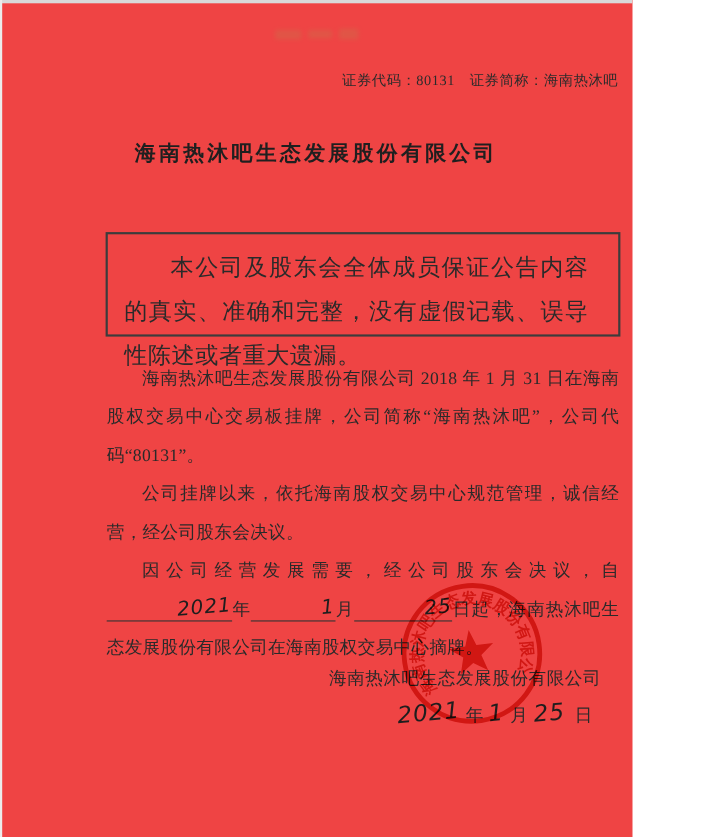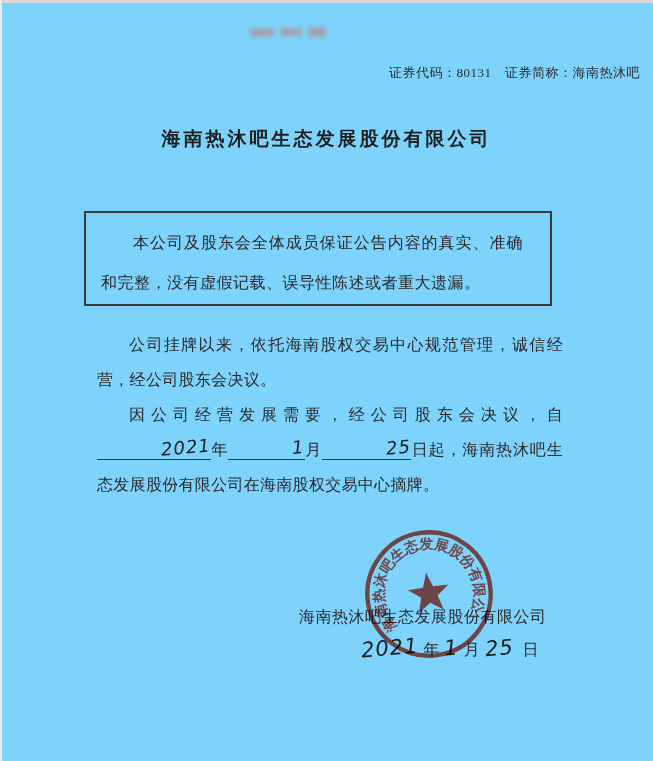--- a/index.html
+++ b/index.html
@@ -1,19 +1,19 @@
 <!DOCTYPE html>
 <html><head>
 <meta charset="utf-8">
 <style>
   html,body{margin:0;padding:0;background:#ffffff;}
   .page{
     position:relative;
-    width:653px;height:761px;
-    background:#7dd3fc;
+    width:575px;height:761px;
+    background:#ef4444;
     font-family:"Liberation Serif","DejaVu Serif",serif;
     color:#262626;
     overflow:hidden;
   }
   .scan-edge-top{position:absolute;top:0;left:0;width:100%;height:3px;background:#d9d9d9;}
   .scan-edge-left{position:absolute;top:0;left:0;width:2px;height:100%;background:#ececec;}
 
   .smudge{position:absolute;top:22px;left:250px;width:90px;height:16px;filter:blur(2px);opacity:.45;}
   .smudge i{display:inline-block;height:9px;margin-right:6px;background:#cf6a4a;border-radius:2px;vertical-align:middle;}
   .smudge i:nth-child(1){width:24px;}
@@ -29,24 +29,24 @@
   .doc-title{
     position:absolute;top:126px;left:0;right:0;
     text-align:center;font-size:19px;font-weight:bold;letter-spacing:3px;color:#1f1f1f;
   }
   .doc-subtitle{
     position:absolute;top:169px;left:0;right:0;
     text-align:center;font-size:18px;font-weight:bold;letter-spacing:2px;color:#1f1f1f;
   }
 
   .disclaimer-box{
-    position:absolute;top:211px;left:84px;width:468px;height:95px;
+    position:absolute;top:211px;left:96px;width:468px;height:95px;
     box-sizing:border-box;border:2px solid #3c3c3c;
     padding:10px 27px 0 15px;
-    font-size:16px;line-height:40px;letter-spacing:.5px;
+    font-size:21px;line-height:40px;letter-spacing:.5px;
     text-align:justify;text-indent:2em;color:#2a2a2a;
   }
 
   .body-text{
     position:absolute;top:327px;left:97px;width:466px;
     font-size:16px;line-height:35px;letter-spacing:.3px;
     text-align:justify;color:#2a2a2a;
   }
   .body-text p{margin:0;}
   .indent{text-indent:2em;}
@@ -92,20 +92,21 @@
     <span>证券代码：</span><b>80131</b>　<span>证券简称：</span><span>海南热沐吧</span>
   </div>
 
   <div class="doc-title">海南热沐吧生态发展股份有限公司</div>
 
   <div class="disclaimer-box">
     <span>本公司及股东会全体成员保证公告内容的真实、准确和完整，没有虚假记载、误导性陈述或者重大遗漏。</span>
   </div>
 
   <div class="body-text">
+    <p class="indent">海南热沐吧生态发展股份有限公司 2018 年 1 月 31 日在海南股权交易中心交易板挂牌，公司简称“海南热沐吧”，公司代码“80131”。</p>
     <p class="indent">公司挂牌以来，依托海南股权交易中心规范管理，诚信经营，经公司股东会决议。</p>
     <p class="indent"><span>因公司经营发展需要，经公司股东会决议，自</span><span class="blank year"><span class="hw">2021</span></span><span>年</span><span class="blank month"><span class="hw">1</span></span><span>月</span><span class="blank day"><span class="hw">25</span></span><span>日</span><span>起，海南热沐吧生态发展股份有限公司在海南股权交易中心摘牌。</span></p>
   </div>
 
   <div class="signature">海南热沐吧生态发展股份有限公司</div>
 
   <div class="date-line">
     <span class="hw">2021</span><span>年</span><span class="hw">1</span><span>月</span><span class="hw">25</span> <span>日</span>
   </div>
 

